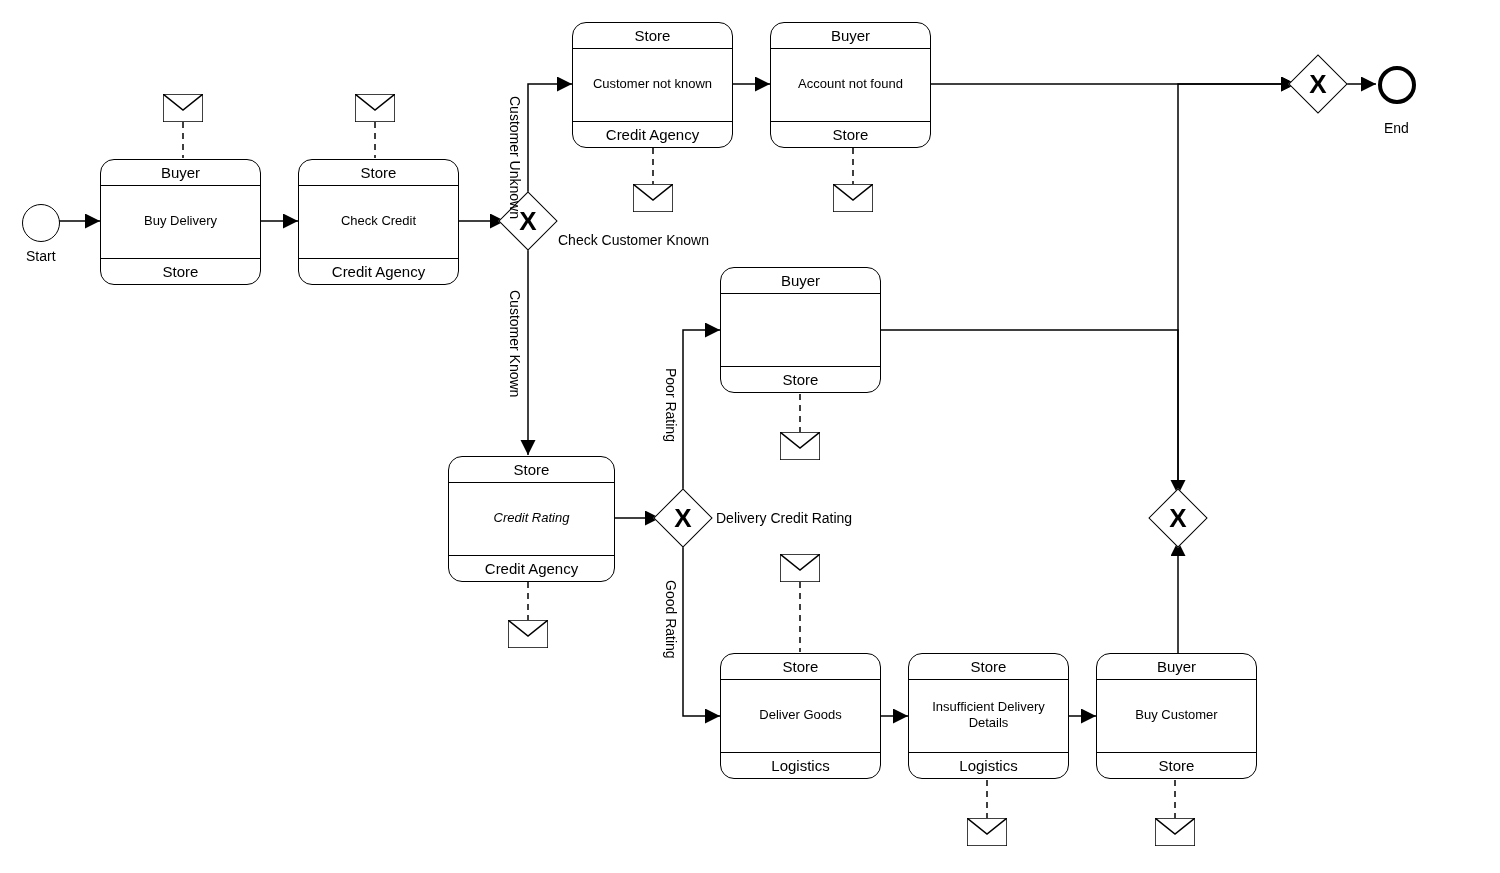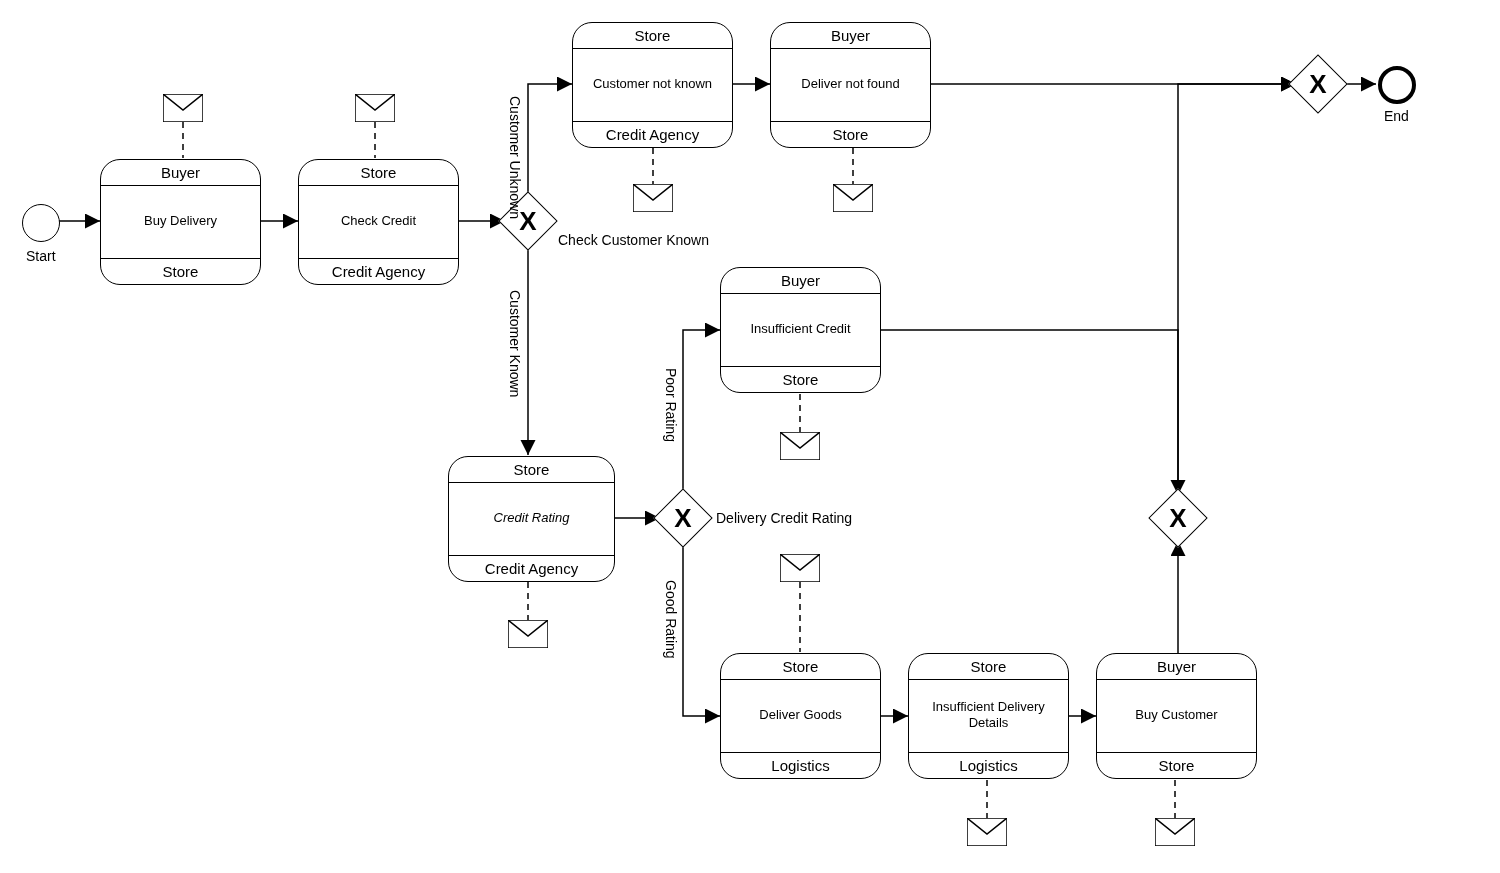--- a/index.html
+++ b/index.html
@@ -1,18 +1,18 @@
 <!DOCTYPE html>
 <html><head>
 <meta charset="utf-8">
 <style>
   html,body{margin:0;padding:0;background:#fff;font-family:Arial,Helvetica,sans-serif;}
   .canvas{position:relative;width:1500px;height:873px;}
   svg{position:absolute;top:0;left:0;}
-  .task{position:absolute;border:1.5px solid #000;border-radius:20px;background:#fff;box-sizing:border-box;}
+  .task{position:absolute;border:1.5px solid #000;border-radius:14px;background:#fff;box-sizing:border-box;}
   .task .top,.task .bot{font-size:15px;text-align:center;padding:4px 6px;box-sizing:border-box;}
   .task .top{border-bottom:1.5px solid #000;}
   .task .bot{border-top:1.5px solid #000;position:absolute;bottom:0;left:0;right:0;}
   .task .mid{font-size:13px;text-align:center;display:flex;align-items:center;justify-content:center;line-height:1.25;}
   .gateway{position:absolute;width:42px;height:42px;}
   .gateway .diamond{position:absolute;inset:0;border:1.5px solid #000;transform:rotate(45deg);background:#fff;}
   .gateway .x{position:absolute;inset:0;display:flex;align-items:center;justify-content:center;font-weight:900;font-size:26px;font-family:Arial,sans-serif;}
   .label{position:absolute;font-size:14px;color:#000;}
   .vlabel{writing-mode:vertical-rl;text-orientation:mixed;}
   .start-circle{position:absolute;width:36px;height:36px;border:1.5px solid #000;border-radius:50%;background:#fff;}
@@ -64,21 +64,21 @@
     <line x1="800" y1="582" x2="800" y2="652"></line>
     <line x1="987" y1="780" x2="987" y2="818"></line>
     <line x1="1175" y1="780" x2="1175" y2="818"></line>
   </g>
 </svg>
 
 <div class="start-circle" style="left:22px;top:204px;"></div>
 <div class="label" style="left:26px;top:248px;">Start</div>
 
 <div class="end-circle" style="left:1378px;top:66px;"></div>
-<div class="label" style="left:1384px;top:108px;">End</div>
+<div class="label" style="left:1384px;top:120px;">End</div>
 
 <div class="task" style="left:100px;top:159px;width:161px;height:126px;">
   <div class="top">Buyer</div>
   <div class="mid" style="height:70px;">Buy Delivery</div>
   <div class="bot">Store</div>
 </div>
 
 <div class="task" style="left:298px;top:159px;width:161px;height:126px;">
   <div class="top">Store</div>
   <div class="mid" style="height:70px;">Check Credit</div>
@@ -86,33 +86,32 @@
 </div>
 
 <div class="task" style="left:572px;top:22px;width:161px;height:126px;">
   <div class="top">Store</div>
   <div class="mid" style="height:70px;">Customer not known</div>
   <div class="bot">Credit Agency</div>
 </div>
 
 <div class="task" style="left:770px;top:22px;width:161px;height:126px;">
   <div class="top">Buyer</div>
-  <div class="mid" style="height:70px;">Deliver not found</div>
+  <div class="mid" style="height:70px;">Account not found</div>
   <div class="bot">Store</div>
 </div>
 
 <div class="task" style="left:448px;top:456px;width:167px;height:126px;">
   <div class="top">Store</div>
   <div class="mid" style="height:70px;font-style:italic;">Credit Rating</div>
   <div class="bot">Credit Agency</div>
 </div>
 
 <div class="task" style="left:720px;top:267px;width:161px;height:126px;">
   <div class="top">Buyer</div>
-  <div class="mid" style="height:70px;">Insufficient Credit</div>
   <div class="bot">Store</div>
 </div>
 
 <div class="task" style="left:720px;top:653px;width:161px;height:126px;">
   <div class="top">Store</div>
   <div class="mid" style="height:70px;">Deliver Goods</div>
   <div class="bot">Logistics</div>
 </div>
 
 <div class="task" style="left:908px;top:653px;width:161px;height:126px;">

